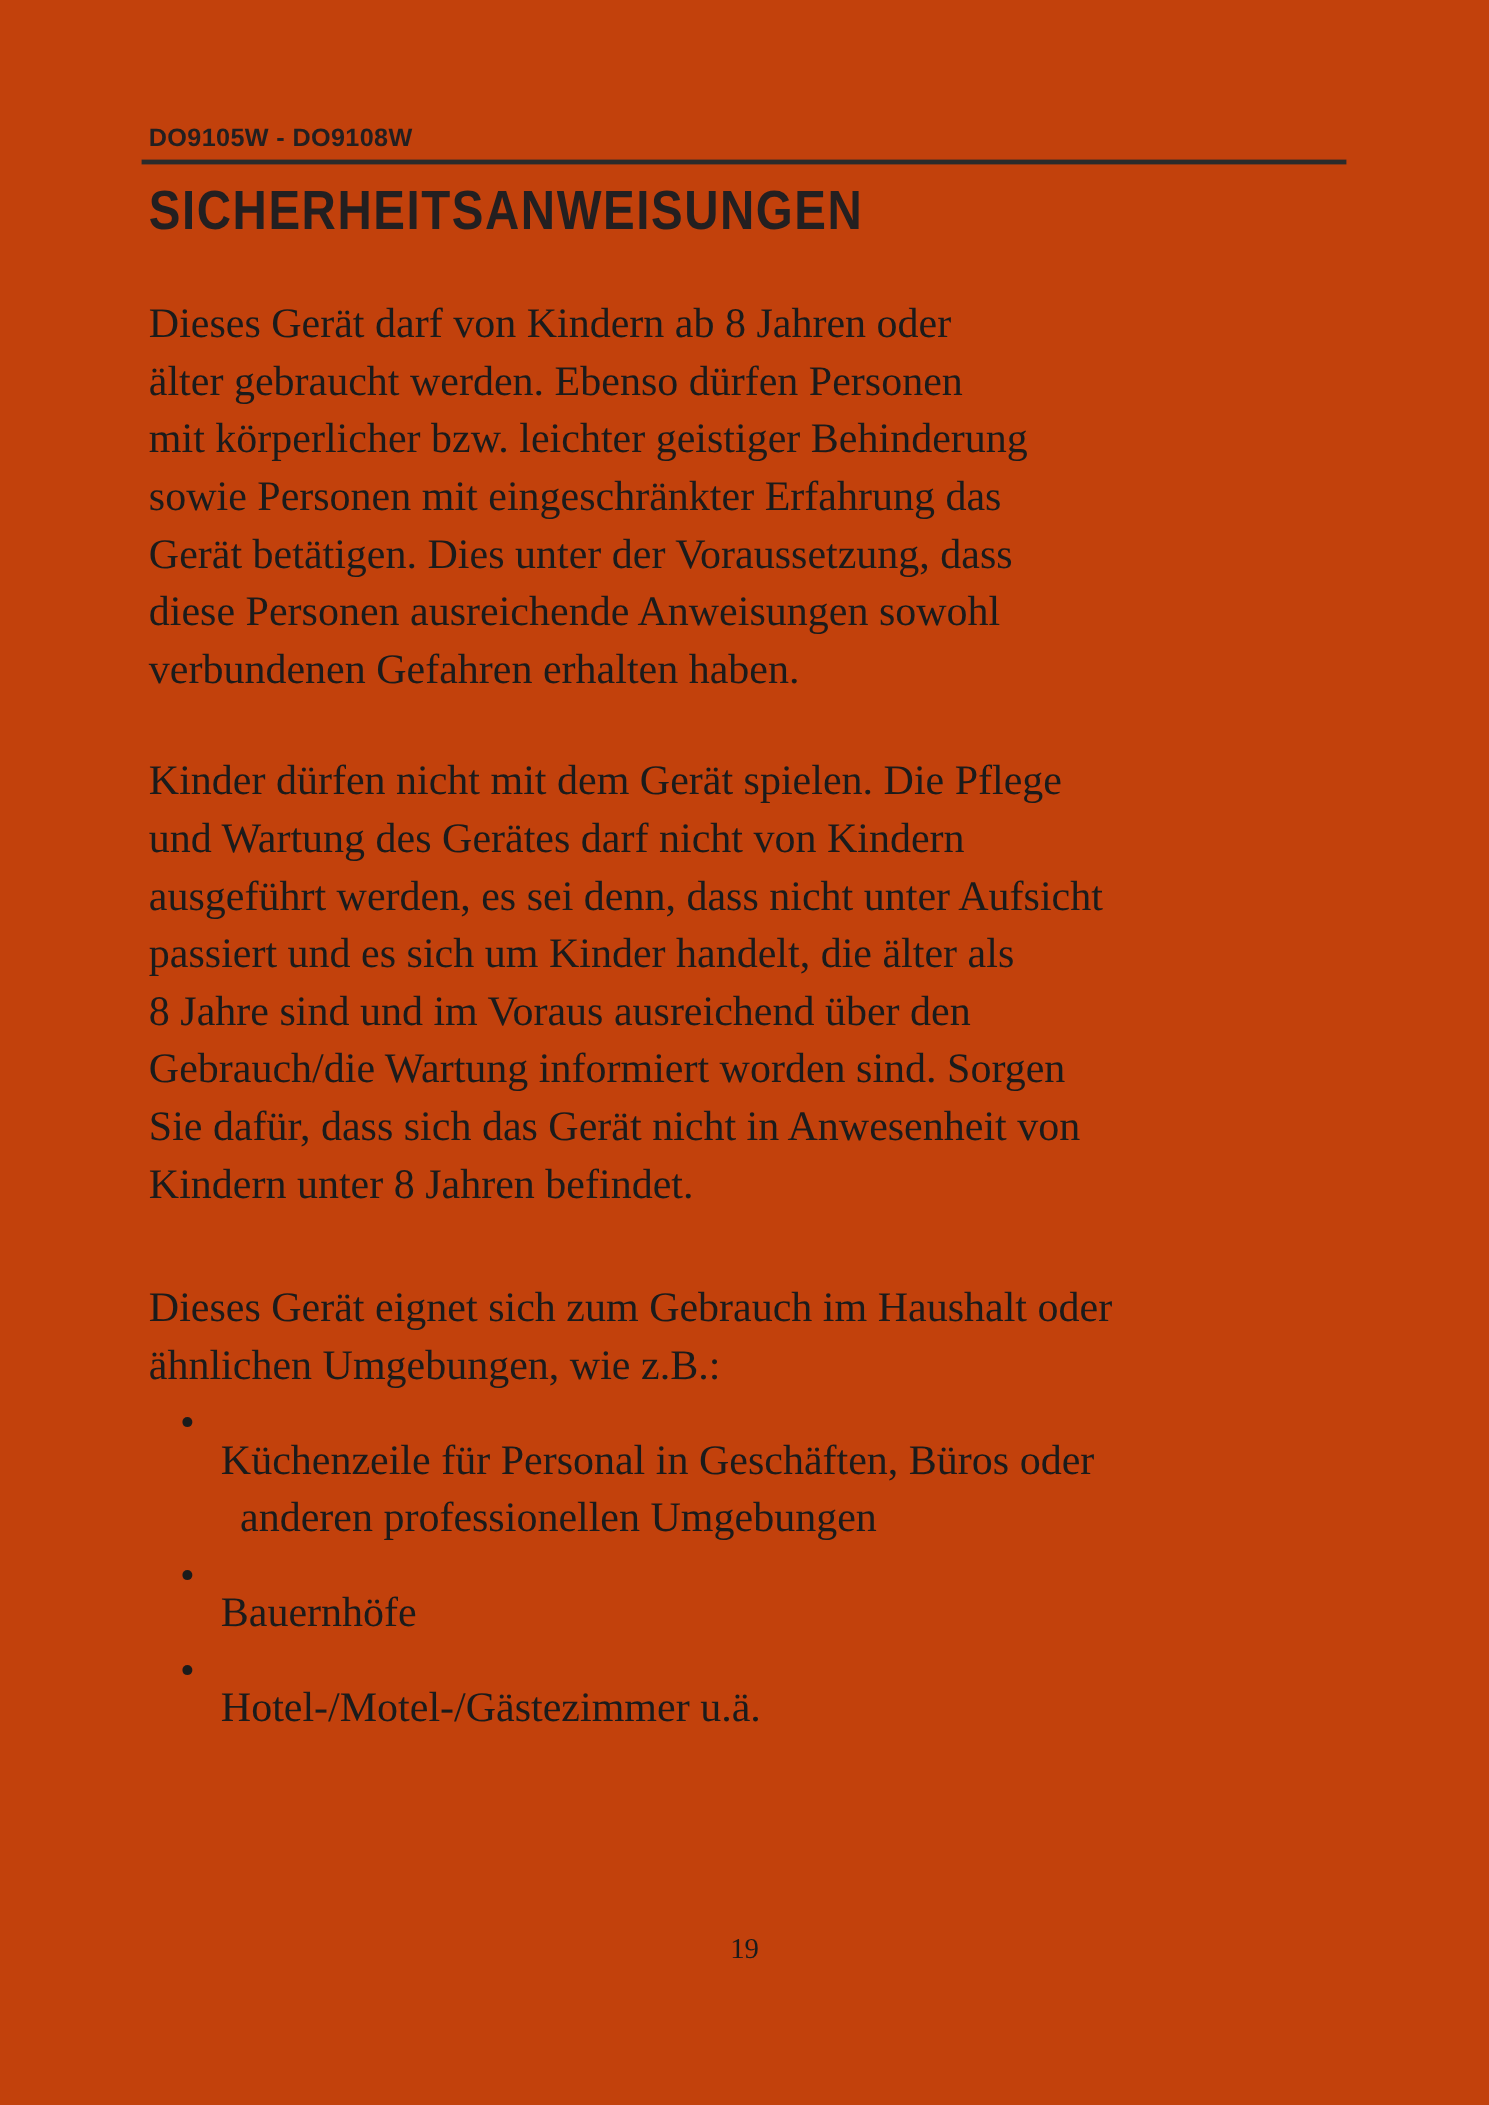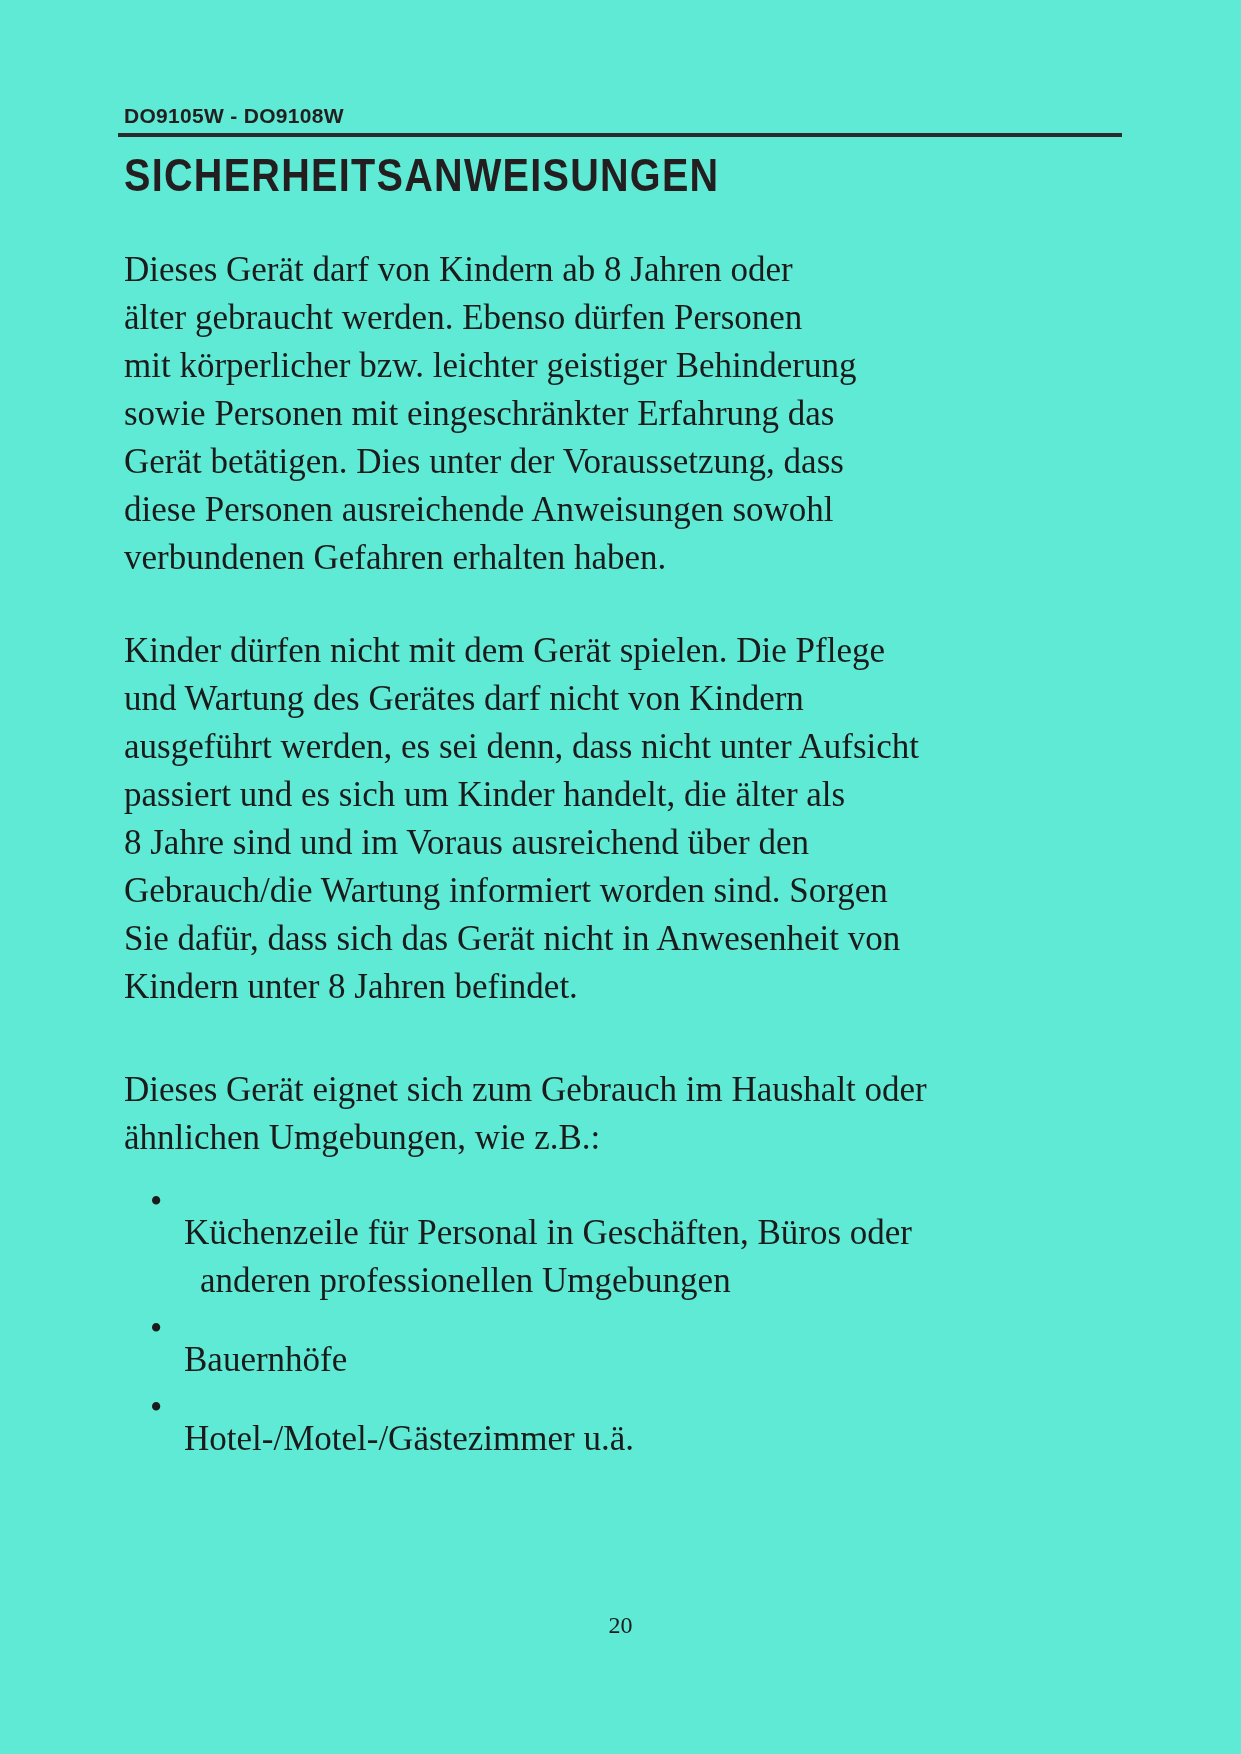--- a/index.html
+++ b/index.html
@@ -1,20 +1,20 @@
 <!DOCTYPE html>
 <html><head>
 <meta charset="utf-8">
 <style>
   html, body { margin: 0; padding: 0; background: #ffffff; }
   .page {
     position: relative;
     width: 1241px;
     height: 1754px;
-    background: #5eead4;
+    background: #c2410c;
     font-family: "Liberation Serif", serif;
     overflow: hidden;
   }
   .header {
     position: absolute;
     left: 118px;
     top: 104px;
     width: 1004px;
   }
   .model-code {
@@ -46,21 +46,21 @@
     left: 124px;
     top: 246px;
     width: 1010px;
     font-size: 35px;
     line-height: 48px;
     color: #1b1b1b;
   }
   .para { margin: 0; }
   .para-1 { margin-bottom: 45px; }
   .para-2 { margin-bottom: 55px; }
-  .para-3 { margin-bottom: 16px; }
+  .para-3 { margin-bottom: 0; }
   .line { white-space: nowrap; }
   .bullets { margin: 0; padding: 0; list-style: none; }
   .bullet-row { display: flex; padding-left: 26px; }
   .bullet-glyph {
     flex: none;
     width: 34px;
   }
   .bullet-lines { flex: 1; margin-top: 31px; }
   .bullet-cont { margin-left: 16px; }
   .footer {
@@ -129,15 +129,15 @@
       <li class="bullet-row">
         <span class="bullet-glyph">•</span>
         <span class="bullet-lines">
           <span class="line">Hotel-/Motel-/Gästezimmer u.ä.</span>
         </span>
       </li>
     </ul>
 
   </div>
 
-  <div class="footer">20</div>
+  <div class="footer">19</div>
 
 </div>
 
 </body></html>

